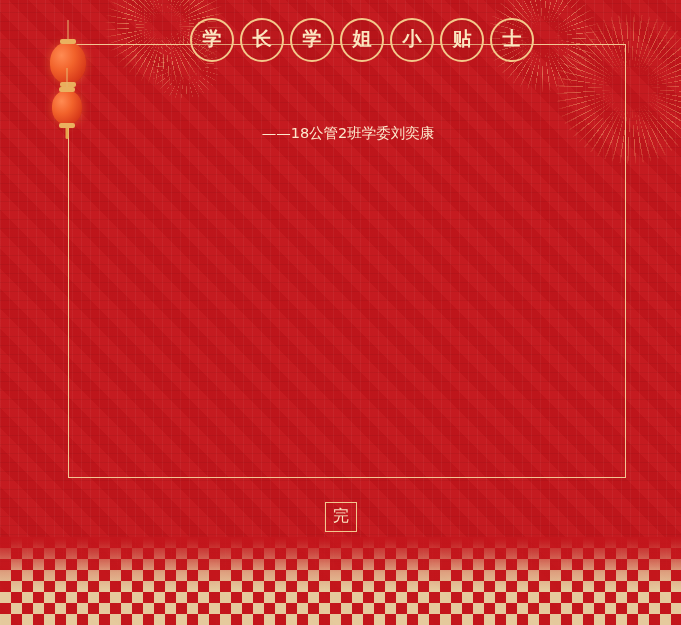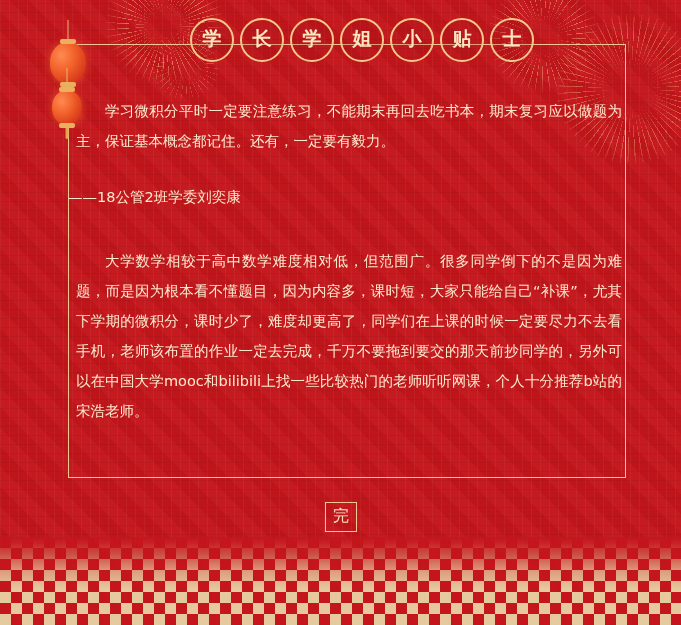--- a/index.html
+++ b/index.html
@@ -162,21 +162,21 @@
   }
   .para {
     text-indent: 2em;
     margin: 0 0 4px 0;
     padding: 0 6px 0 8px;
     white-space: normal;
   }
   .sign {
     margin: 4px 0 0 0;
     padding-right: 0;
-    text-align: left;
+    text-align: center;
     font-size: 14.5px;
     line-height: 30px;
   }
   .spacer-1 { height: 34px; }
   .spacer-2 { height: 18px; }
 
   
   .end-badge {
     position: absolute;
     left: 325px;
@@ -248,24 +248,22 @@
   <div class="lantern lantern-2">
     <div class="cord"></div>
     <div class="body">
       <div class="tassel"></div>
     </div>
   </div>
 
   <div class="frame"></div>
 
   <div class="content">
-    <p class="para">学习微积分平时一定要注意练习，不能期末再回去吃书本，期末复习应以做题为主，保证基本概念都记住。还有，一定要有毅力。</p>
     <div class="spacer-2"></div>
     <p class="sign">——18公管2班学委刘奕康</p>
     <div class="spacer-1"></div>
-    <p class="para">大学数学相较于高中数学难度相对低，但范围广。很多同学倒下的不是因为难题，而是因为根本看不懂题目，因为内容多，课时短，大家只能给自己“补课”，尤其下学期的微积分，课时少了，难度却更高了，同学们在上课的时候一定要尽力不去看手机，老师该布置的作业一定去完成，千万不要拖到要交的那天前抄同学的，另外可以在中国大学mooc和bilibili上找一些比较热门的老师听听网课，个人十分推荐b站的宋浩老师。</p>
   </div>
 
   <div class="end-badge">完</div>
 
   <div class="checker"></div>
   <div class="checker-overlay"></div>
 </div>
 
 </body></html>

